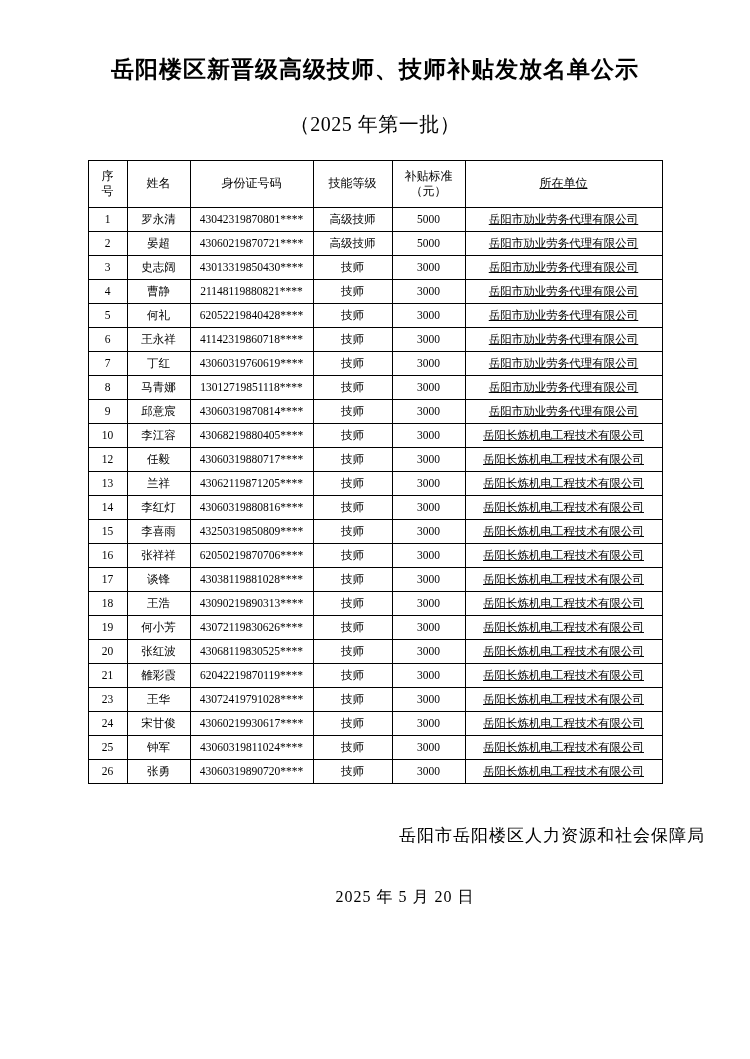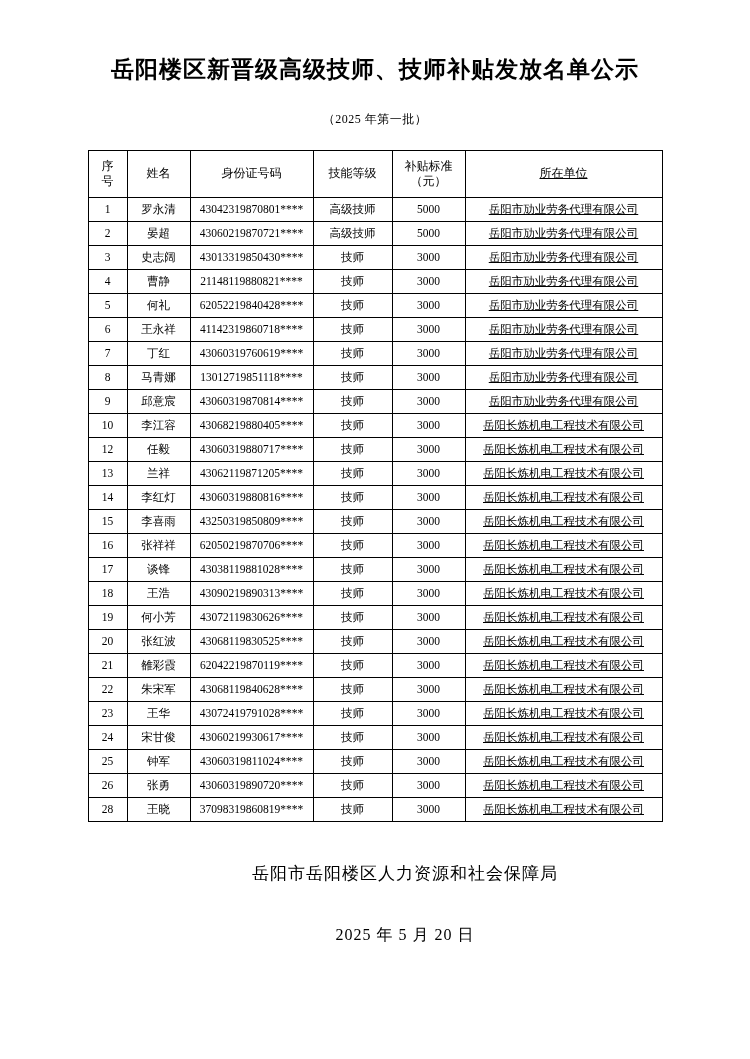--- a/index.html
+++ b/index.html
@@ -25,21 +25,21 @@
   .doc-title {
     text-align: center;
     font-size: 23px;
     font-weight: bold;
     letter-spacing: 1px;
     margin-top: 54px;
     font-family: "Liberation Sans", "DejaVu Sans", sans-serif;
   }
   .doc-subtitle {
     text-align: center;
-    font-size: 12px;
+    font-size: 20px;
     margin-top: 26px;
     letter-spacing: 0.5px;
   }
   table.list {
     border-collapse: collapse;
     margin: 22px auto 0 auto;
     width: 568px;
     table-layout: fixed;
   }
   table.list th, table.list td {
@@ -65,21 +65,21 @@
   th.c-unit, td.c-unit { width: 196px; text-decoration: underline; }
   td.c-id {
     font-family: "Liberation Serif", serif;
     font-size: 11.5px;
   }
   .th-two-line {
     display: block;
     line-height: 1.25;
   }
   .signature {
-    text-align: center;
+    text-align: right;
     font-size: 17px;
     margin-top: 40px;
     letter-spacing: 1px;
     padding-left: 60px;
   }
   .sign-date {
     text-align: center;
     font-size: 16px;
     margin-top: 40px;
     letter-spacing: 1px;
@@ -266,28 +266,20 @@
         </tr>
         <tr>
           <td class="c-idx">21</td>
           <td class="c-name">雒彩霞</td>
           <td class="c-id">62042219870119****</td>
           <td class="c-level">技师</td>
           <td class="c-amount">3000</td>
           <td class="c-unit">岳阳长炼机电工程技术有限公司</td>
         </tr>
         <tr>
-          <td class="c-idx">22</td>
-          <td class="c-name">朱宋军</td>
-          <td class="c-id">43068119840628****</td>
-          <td class="c-level">技师</td>
-          <td class="c-amount">3000</td>
-          <td class="c-unit">岳阳长炼机电工程技术有限公司</td>
-        </tr>
-        <tr>
           <td class="c-idx">23</td>
           <td class="c-name">王华</td>
           <td class="c-id">43072419791028****</td>
           <td class="c-level">技师</td>
           <td class="c-amount">3000</td>
           <td class="c-unit">岳阳长炼机电工程技术有限公司</td>
         </tr>
         <tr>
           <td class="c-idx">24</td>
           <td class="c-name">宋甘俊</td>
@@ -305,27 +297,19 @@
           <td class="c-unit">岳阳长炼机电工程技术有限公司</td>
         </tr>
         <tr>
           <td class="c-idx">26</td>
           <td class="c-name">张勇</td>
           <td class="c-id">43060319890720****</td>
           <td class="c-level">技师</td>
           <td class="c-amount">3000</td>
           <td class="c-unit">岳阳长炼机电工程技术有限公司</td>
         </tr>
-        <tr>
-          <td class="c-idx">28</td>
-          <td class="c-name">王晓</td>
-          <td class="c-id">37098319860819****</td>
-          <td class="c-level">技师</td>
-          <td class="c-amount">3000</td>
-          <td class="c-unit">岳阳长炼机电工程技术有限公司</td>
-        </tr>
       </tbody>
   </table>
 
   <div class="signature">岳阳市岳阳楼区人力资源和社会保障局</div>
   <div class="sign-date">2025 年 5 月 20 日</div>
 
 </div>
 
 </body></html>

